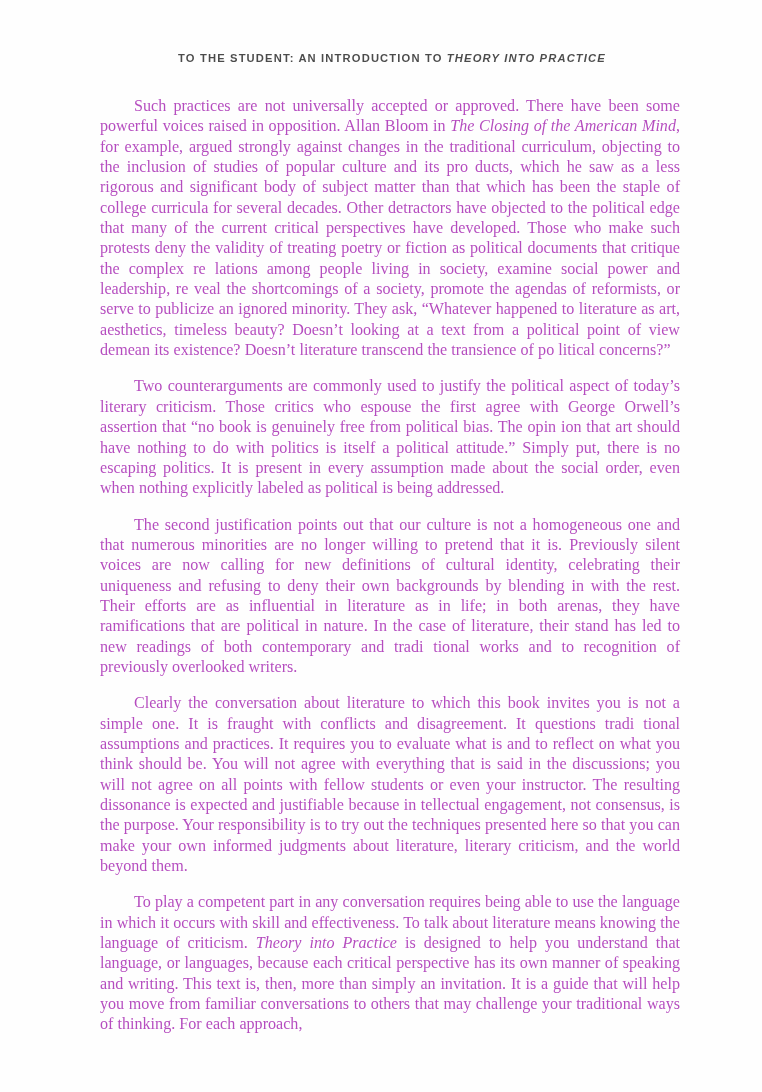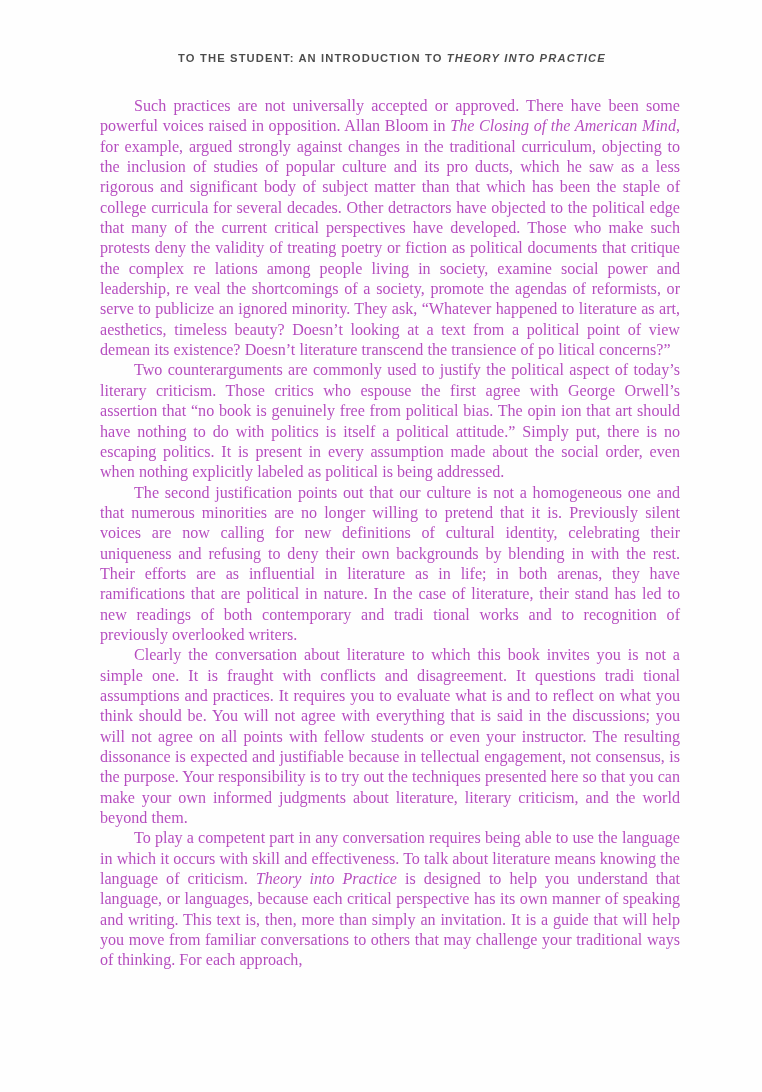--- a/index.html
+++ b/index.html
@@ -52,21 +52,21 @@
     line-height: 20.35px;
     color: #a21caf;
     text-align: justify;
     text-indent: 34px;
     -webkit-hyphens: none;
     hyphens: none;
     word-spacing: 0.1px;
   }
 
   .para + .para {
-    margin-top: 0;
+    margin-top: 16px;
   }
 
   
   .para:last-child {
     text-align: justify;
   }
 
   .ital {
     font-style: italic;
   }

